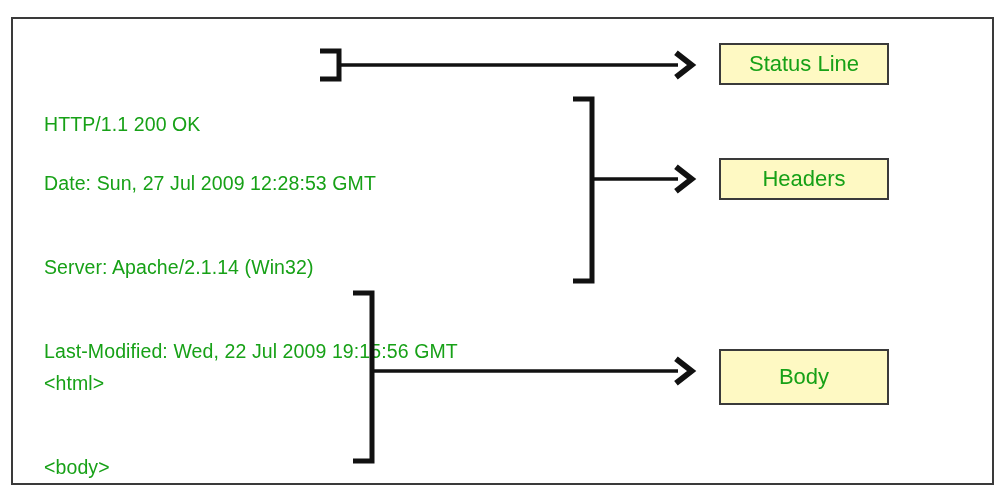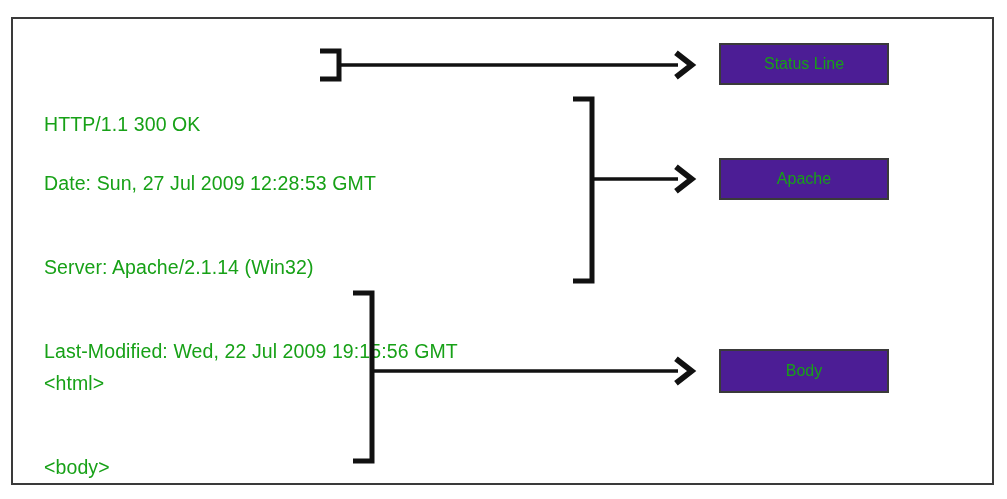--- a/index.html
+++ b/index.html
@@ -43,51 +43,51 @@
   #status-line-text { left: 44px; top: 54px; }
   #headers-block    { left: 44px; top: 113px; }
   #body-block       { left: 44px; top: 313px; }
   .msg-line { display: block; height: 28px; }
 
   
   .label-box {
     position: absolute;
     border: 2px solid #3a3a3a;
     box-sizing: border-box;
-    background: #4c1d95;
+    background: #fef9c3;
     color: #17a117;
-    font-size: 16px;
+    font-size: 22px;
     display: flex;
     align-items: center;
     justify-content: center;
     text-align: center;
   }
   #box-status { left: 719px; top: 43px;  width: 170px; height: 42px; }
   #box-headers{ left: 719px; top: 158px; width: 170px; height: 42px; }
-  #box-body   { left: 719px; top: 349px; width: 170px; height: 44px; }
+  #box-body   { left: 719px; top: 349px; width: 170px; height: 56px; }
 
   
   #connectors {
     position: absolute;
     left: 0;
     top: 0;
     width: 1007px;
     height: 499px;
     pointer-events: none;
   }
 </style>
 </head>
 <body>
 
 <div id="canvas">
 
   <div class="frame"></div>
 
   <div class="msg-text" id="status-line-text">
-    <span class="msg-line">HTTP/1.1 300 OK</span>
+    <span class="msg-line">HTTP/1.1 200 OK</span>
   </div>
 
   <div class="msg-text" id="headers-block">
     <span class="msg-line">Date: Sun, 27 Jul 2009 12:28:53 GMT</span>
     <span class="msg-line">Server: Apache/2.1.14 (Win32)</span>
     <span class="msg-line">Last-Modified: Wed, 22 Jul 2009 19:15:56 GMT</span>
     
     
   </div>
 
@@ -119,19 +119,19 @@
     <g>
       <path d="M 353 293 L 372 293 L 372 461 L 353 461" fill="none" stroke="#111111" stroke-width="5" stroke-linecap="butt" stroke-linejoin="miter"></path>
     </g>
     <line x1="372" y1="371" x2="678" y2="371" stroke="#111111" stroke-width="3.4" marker-end="url(#chev)"></line>
   </svg>
 
   <div class="label-box" id="box-status">
     <span>Status Line</span>
   </div>
   <div class="label-box" id="box-headers">
-    <span>Apache</span>
+    <span>Headers</span>
   </div>
   <div class="label-box" id="box-body">
     <span>Body</span>
   </div>
 
 </div>
 
 </body></html>

